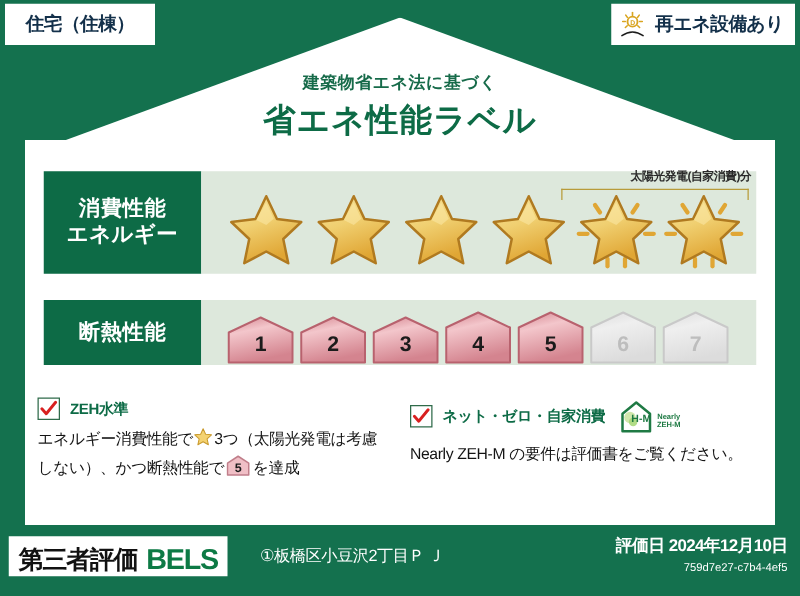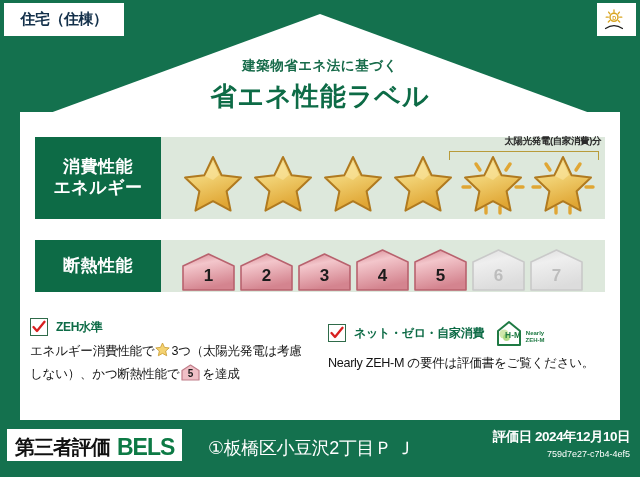--- a/index.html
+++ b/index.html
@@ -155,21 +155,21 @@
   .bels-box {
     position: absolute; left: 7px; top: 9px;
     height: 32px; background: #ffffff;
     display: flex; align-items: flex-end; gap: 7px;
     padding: 0 8px;
   }
   .bels-jp { font-size: 20px; font-weight: bold; color: #111; letter-spacing: -1px; }
   .bels-en { font-size: 23px; font-weight: bold; color: #0d7a45; letter-spacing: -1px; }
   .addr {
     position: absolute; left: 208px; top: 16px;
-    font-size: 18px; color: #ffffff; letter-spacing: -0.4px;
+    font-size: 13px; color: #ffffff; letter-spacing: -0.4px;
     white-space: nowrap;
   }
   .eval-date {
     position: absolute; right: 10px; top: 8px;
     font-size: 13.5px; font-weight: bold; color: #ffffff;
     letter-spacing: -0.5px; white-space: nowrap;
   }
   .eval-id {
     position: absolute; right: 10px; top: 29px;
     font-size: 9px; color: #ffffff; letter-spacing: 0px;
@@ -198,20 +198,21 @@
           <line x1="3.2" y1="8.2" x2="5.3" y2="8.2"></line>
           <line x1="18.8" y1="8.2" x2="16.7" y2="8.2"></line>
           <line x1="5.3" y1="13" x2="6.8" y2="11.6"></line>
           <line x1="16.7" y1="13" x2="15.2" y2="11.6"></line>
         </g>
         <circle cx="11" cy="8.3" r="4" fill="none" stroke="#d9a521" stroke-width="1.5"></circle>
         <text x="11" y="11" font-size="5.5" fill="#d9a521" text-anchor="middle" font-family="Liberation Sans, sans-serif">D</text>
         <path d="M2.5,19.5 Q11,13.6 19.5,19.5" fill="none" stroke="#1c1c1c" stroke-width="1.2" stroke-linecap="round"></path>
       </svg>
     </span>
+    <span>再エネ設備あり</span>
   </div>
 
   <div class="title-wrap">
     <div class="title-sub">建築物省エネ法に基づく</div>
     <div class="title-main">省エネ性能ラベル</div>
   </div>
 
   <div class="row row-energy">
     <div class="row-label">
       <span>消費性能</span>

